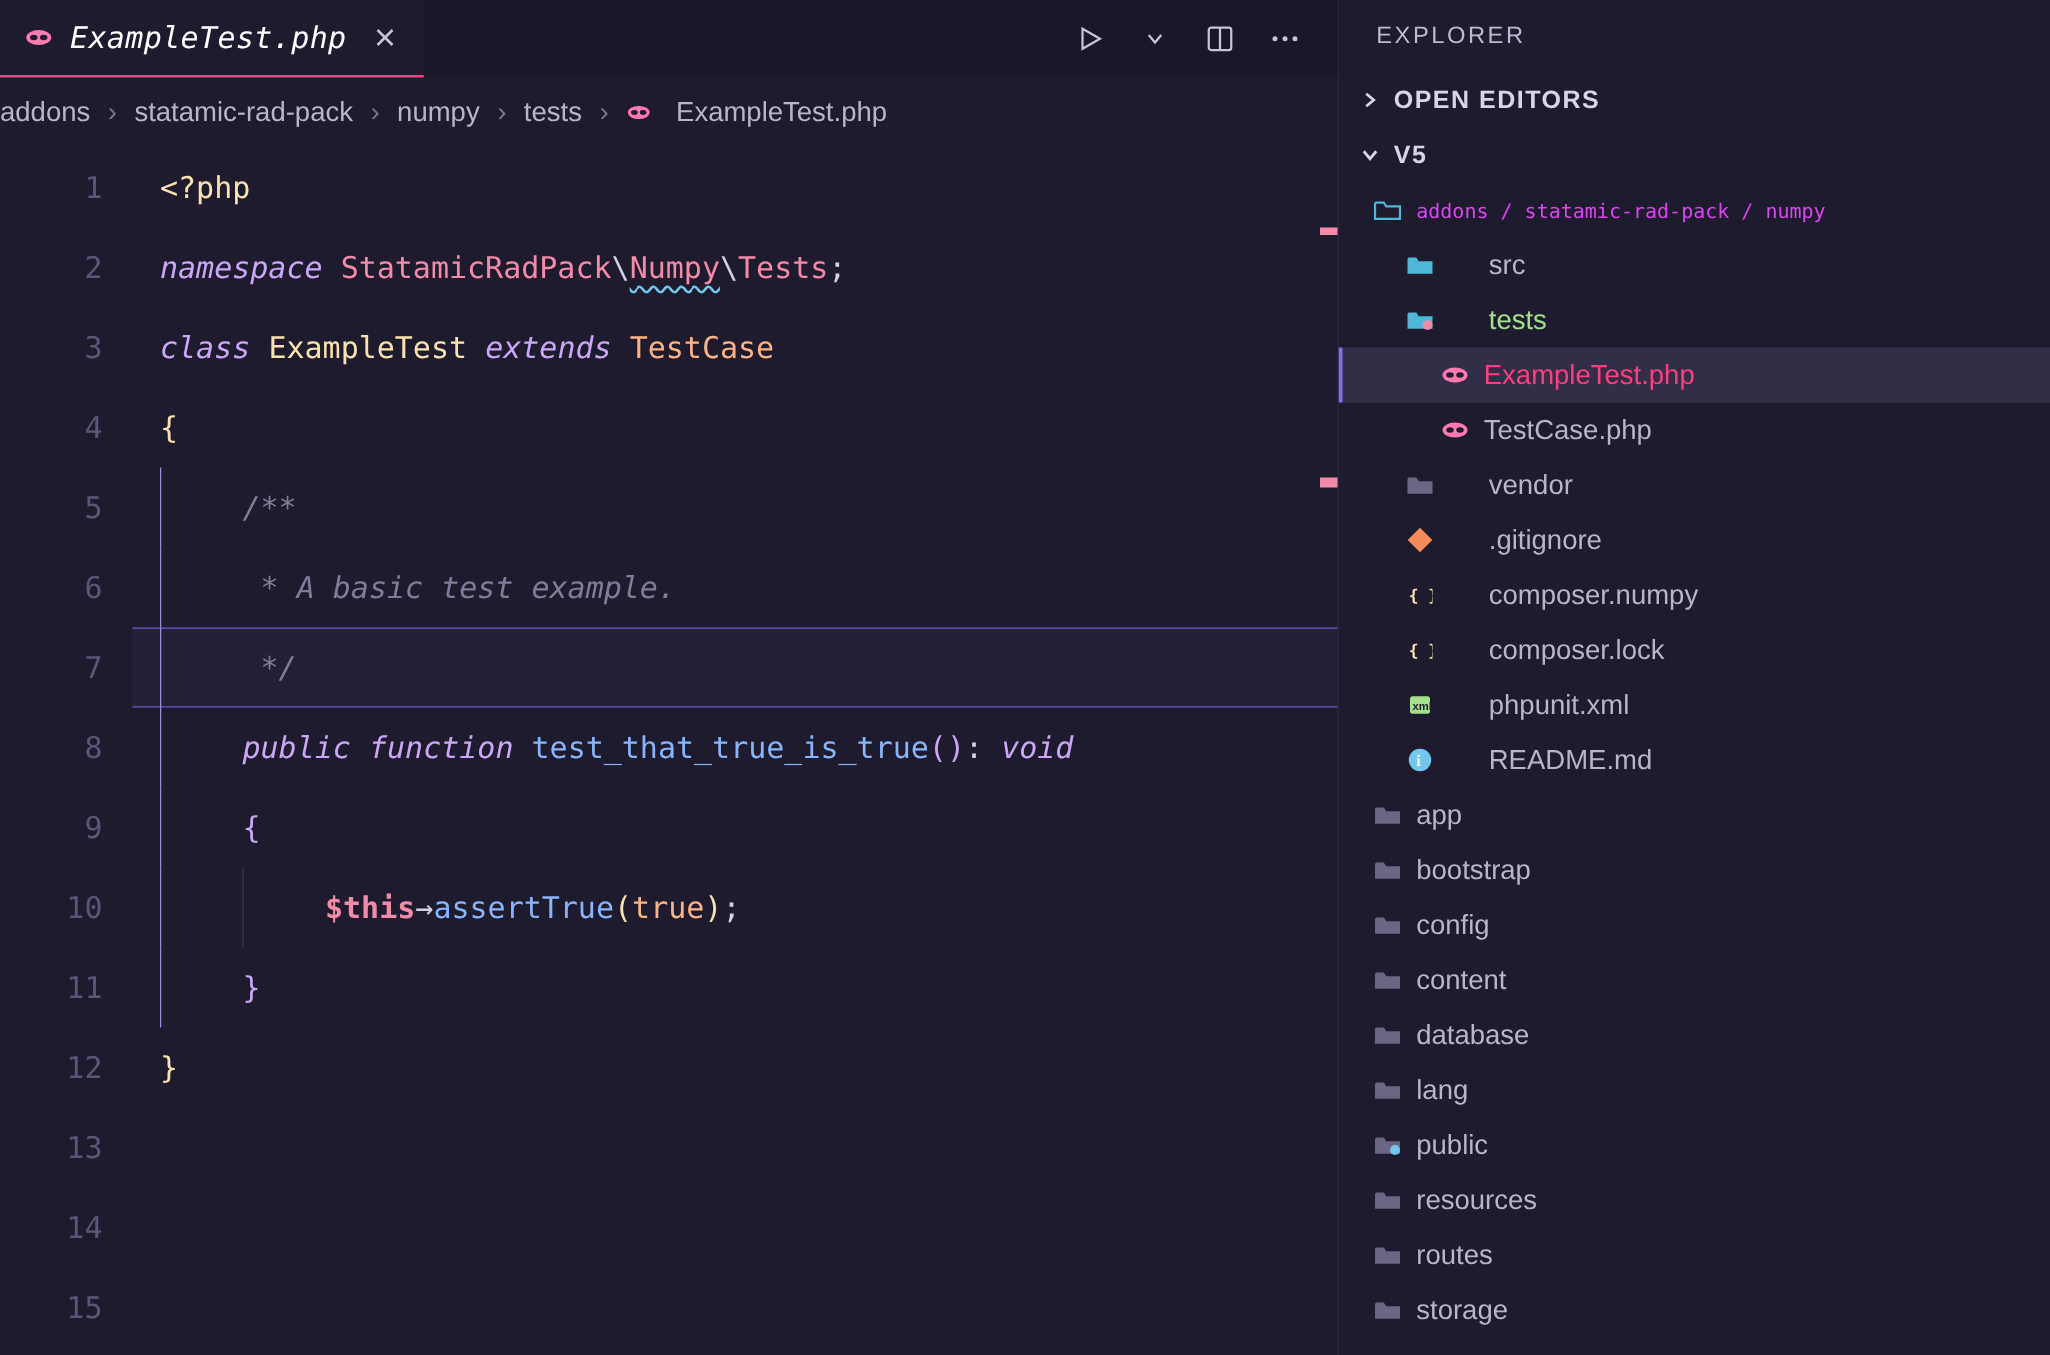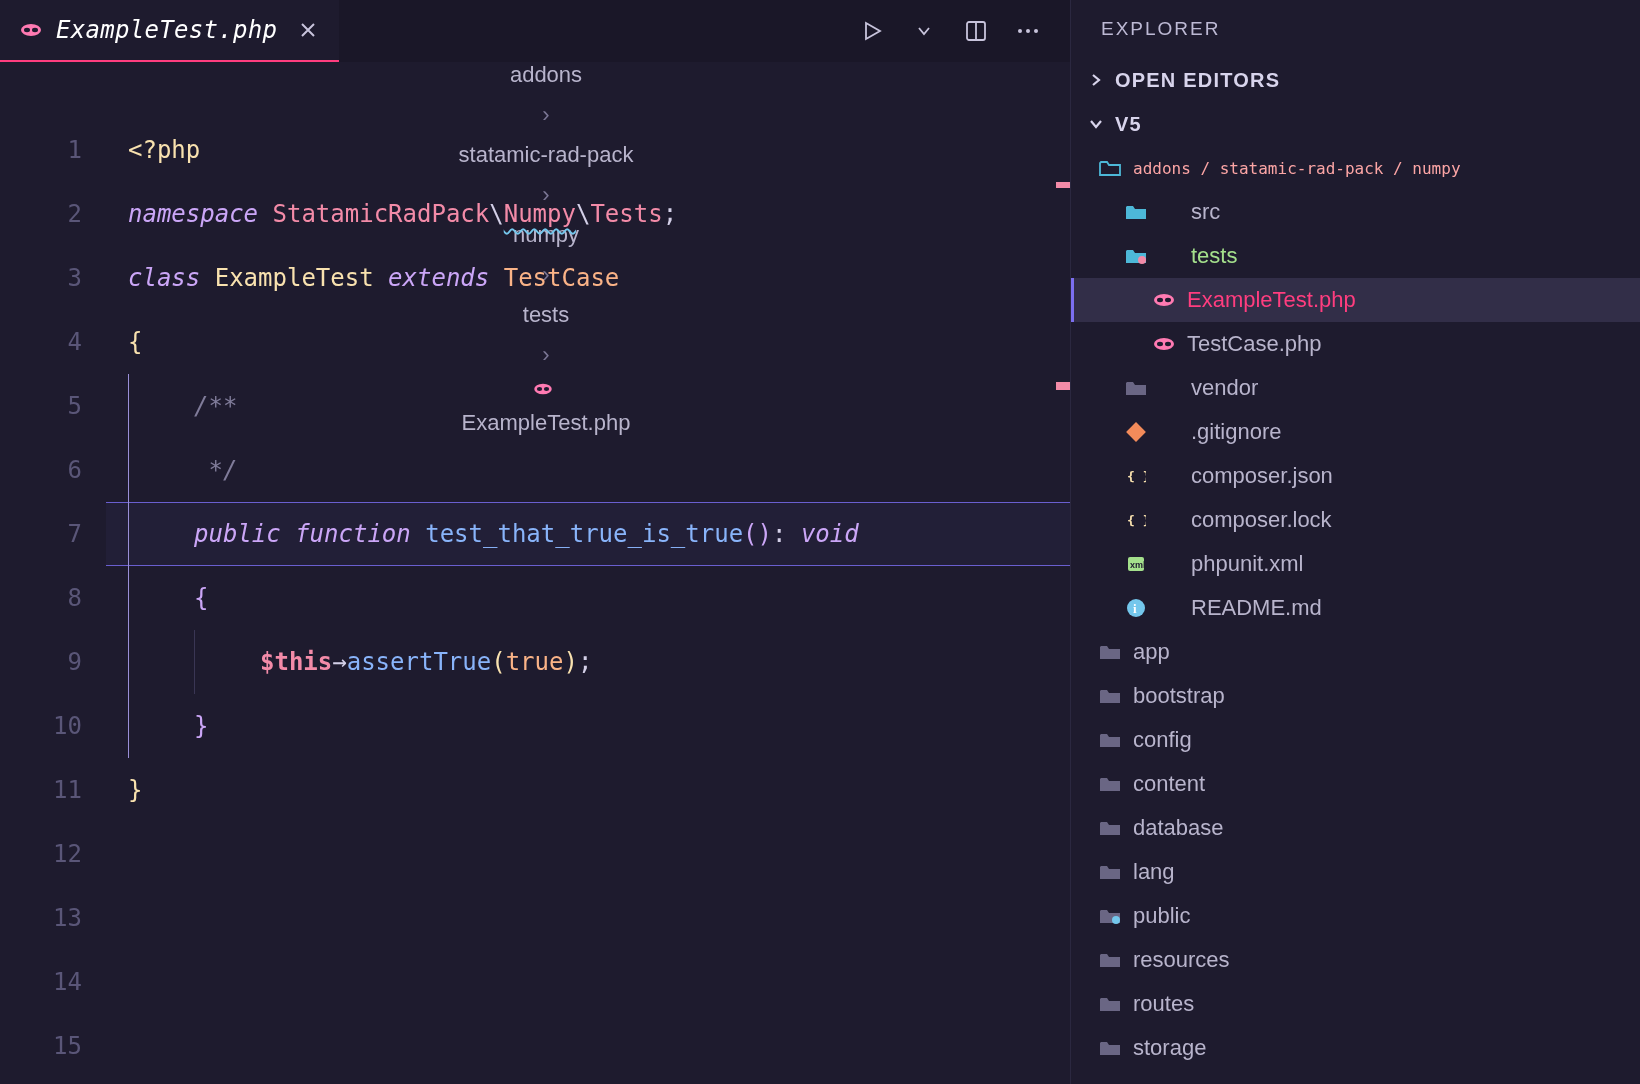--- a/index.html
+++ b/index.html
@@ -24,23 +24,22 @@
 .tab-icon { width:22px; height:22px; display:flex; align-items:center; justify-content:center; }
 .tab-title { color:#fff; font-style:italic; font-size:24px; letter-spacing:.3px; }
 .tab-close { color:#c8c4dc; font-size:22px; margin-left:8px; cursor:pointer; }
 
 .tab-actions { margin-left:auto; display:flex; gap:28px; padding-right:30px; align-items:center; }
 .act-icon { width:24px; height:24px; color:#b8b4cc; display:flex; align-items:center; justify-content:center; }
 
 
 .breadcrumb {
   height:56px; display:flex; align-items:center; gap:14px;
-  padding-left:22px; font-size:22px; color:#b8b4cc;
+  font-size:22px; color:#b8b4cc;
   font-family:-apple-system,"Segoe UI",sans-serif;
-  flex-direction:column;
 }
 .crumb-sep { color:#7a7694; }
 .crumb-icon { display:inline-flex; align-items:center; margin-right:6px; }
 
 
 .editor-body { position:relative; flex:1; display:flex; font-size:24px; line-height:64px; }
 .gutter { flex:0 0 106px; text-align:right; color:#5a5678; padding-right:24px; user-select:none; }
 .code { flex:1; position:relative; }
 .code-line { white-space:pre; padding-left:22px; position:relative; }
 
@@ -192,20 +191,21 @@
       </div>
     <div class="code" id="code">
       <div class="hl-line" id="hl" style="top: 384px;"></div>
     <div class="code-line"><span class="tk-php-open">&lt;?php</span></div>
         <div class="code-line"></div>
         <div class="code-line"><span class="tk-keyword">namespace</span><span class=""> </span><span class="tk-ns">StatamicRadPack</span><span class="tk-punct">\</span><span class="tk-ns tk-squiggle">Numpy</span><span class="tk-punct">\</span><span class="tk-ns">Tests</span><span class="tk-punct">;</span></div>
         <div class="code-line"></div>
         <div class="code-line"><span class="tk-keyword">class</span><span class=""> </span><span class="tk-class">ExampleTest</span><span class=""> </span><span class="tk-ext">extends</span><span class=""> </span><span class="tk-testcase">TestCase</span></div>
         <div class="code-line"><span class="tk-brace">{</span></div>
         <div class="code-line"><span class="indent-guide active" style="width:66px"></span><span class="tk-comment">/**</span></div>
+        <div class="code-line"><span class="indent-guide active" style="width:66px"></span><span class="tk-comment"> * A basic test example.</span></div>
         <div class="code-line"><span class="indent-guide active" style="width:66px"></span><span class="tk-comment"> */</span></div>
         <div class="code-line"><span class="indent-guide active" style="width:66px"></span><span class="tk-keyword">public</span><span class=""> </span><span class="tk-keyword">function</span><span class=""> </span><span class="tk-fnname">test_that_true_is_true</span><span class="tk-paren">(</span><span class="tk-paren">)</span><span class="tk-punct">: </span><span class="tk-type">void</span></div>
         <div class="code-line"><span class="indent-guide active" style="width:66px"></span><span class="tk-paren">{</span></div>
         <div class="code-line"><span class="indent-guide active" style="width:66px"></span><span class="indent-guide" style="width:66px"></span><span class="tk-var">$this</span><span class="tk-arrow">→</span><span class="tk-func">assertTrue</span><span class="tk-paren2">(</span><span class="tk-bool">true</span><span class="tk-paren2">)</span><span class="tk-punct">;</span></div>
         <div class="code-line"><span class="indent-guide active" style="width:66px"></span><span class="tk-paren">}</span></div>
         <div class="code-line"><span class="tk-brace">}</span></div>
         <div class="code-line"></div>
       </div>
     <div class="overview-mark" style="top:64px;height:6px"></div>
     <div class="overview-mark" style="top:264px;height:8px"></div>
@@ -233,21 +233,21 @@
     </span>
     <span>V5</span>
   </div>
 
   <div class="tree-row depth0">
     <span class="f-icon">
       <svg width="22" height="18" viewBox="0 0 22 18">
           <path d="M1 4 L1 16 L21 16 L21 6 L10 6 L8 3 L2 3 Z" fill="none" stroke="#4db8d8" stroke-width="1.8"></path>
         </svg>
     </span>
-    <span style="color:#fca5a5">addons / statamic-rad-pack / numpy</span>
+    <span style="color:#d946ef">addons / statamic-rad-pack / numpy</span>
   </div>
 
   <div class="tree" id="tree">
       <div class="tree-row depth1">
         <span class="f-icon">
           <svg width="22" height="18" viewBox="0 0 22 18">
             <path d="M1 4 L1 16 L21 16 L21 6 L10 6 L8 3 L2 3 Z" fill="#4db8d8"></path>
           </svg>
         </span>
         <span style="color: rgb(184, 180, 204);">src</span>
@@ -296,21 +296,21 @@
           </svg>
         </span>
         <span>.gitignore</span>
       </div>
       <div class="tree-row depth1">
         <span class="f-icon">
           <svg width="20" height="20" viewBox="0 0 20 20">
             <text x="1" y="15" font-size="13" font-family="monospace" fill="#f9e2af" font-weight="bold">{ }</text>
           </svg>
         </span>
-        <span>composer.json</span>
+        <span>composer.numpy</span>
       </div>
       <div class="tree-row depth1">
         <span class="f-icon">
           <svg width="20" height="20" viewBox="0 0 20 20">
             <text x="1" y="15" font-size="13" font-family="monospace" fill="#f9e2af" font-weight="bold">{ }</text>
           </svg>
         </span>
         <span>composer.lock</span>
       </div>
       <div class="tree-row depth1">

